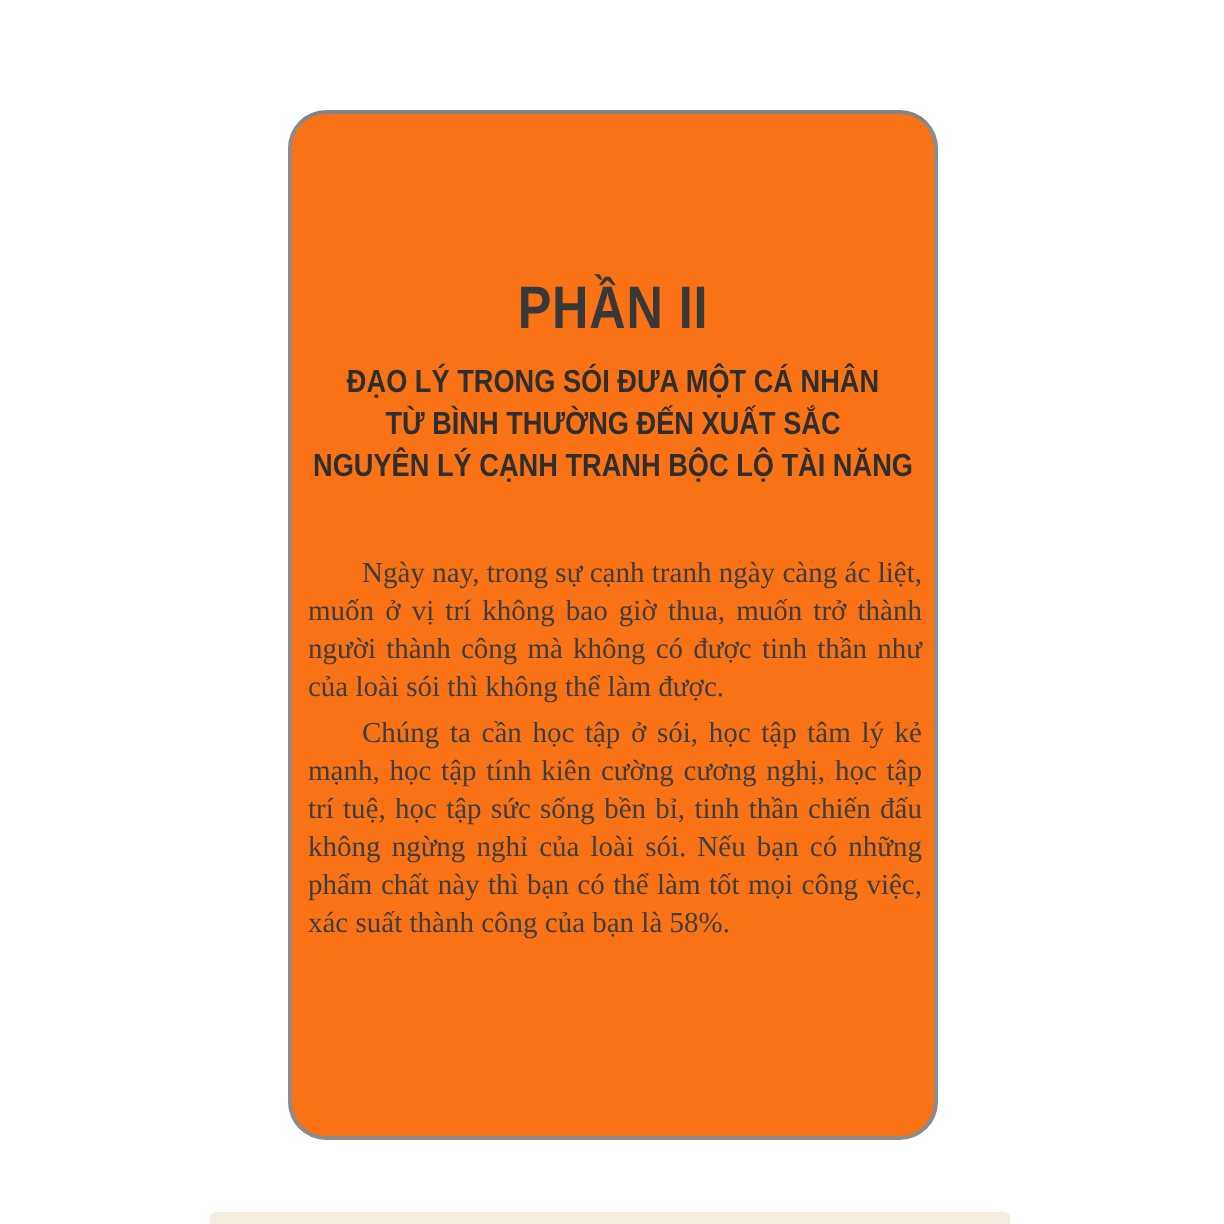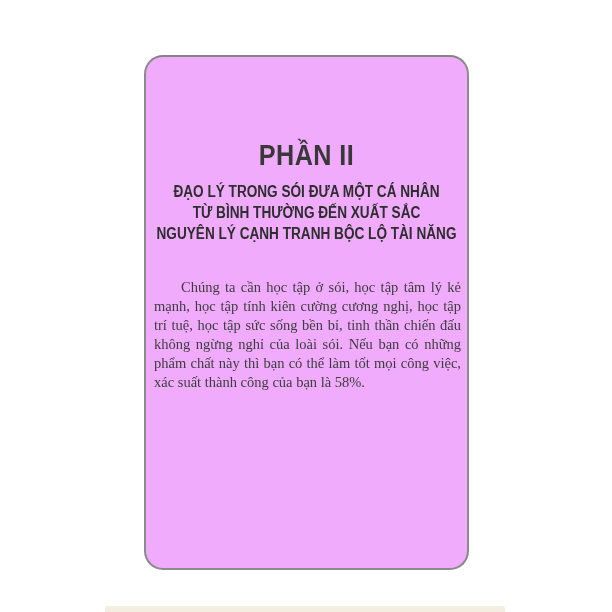--- a/index.html
+++ b/index.html
@@ -15,21 +15,21 @@
     overflow: hidden;
     font-family: "Liberation Sans", sans-serif;
   }
   .page-card {
     position: absolute;
     left: 144px;
     top: 55px;
     width: 325px;
     height: 515px;
     box-sizing: border-box;
-    background: #f0abfc;
+    background: #f97316;
     border: 2px solid #8b8b8b;
     border-top-color: #848484;
     border-radius: 19px;
   }
   .chapter-heading {
     position: absolute;
     top: 82px;
     left: 0;
     right: 0;
     margin: 0;
@@ -99,20 +99,21 @@
 
     <h1 class="chapter-heading">PHẦN II</h1>
 
     <div class="chapter-subtitle">
       <span class="subtitle-line">ĐẠO LÝ TRONG SÓI ĐƯA MỘT CÁ NHÂN</span>
       <span class="subtitle-line">TỪ BÌNH THƯỜNG ĐẾN XUẤT SẮC</span>
       <span class="subtitle-line">NGUYÊN LÝ CẠNH TRANH BỘC LỘ TÀI NĂNG</span>
     </div>
 
     <div class="body-text">
+      <p>Ngày nay, trong sự cạnh tranh ngày càng ác liệt, muốn ở vị trí không bao giờ thua, muốn trở thành người thành công mà không có được tinh thần như của loài sói thì không thể làm được.</p>
       <p>Chúng ta cần học tập ở sói, học tập tâm lý kẻ mạnh, học tập tính kiên cường cương nghị, học tập trí tuệ, học tập sức sống bền bỉ, tinh thần chiến đấu không ngừng nghỉ của loài sói. Nếu bạn có những phẩm chất này thì bạn có thể làm tốt mọi công việc, xác suất thành công của bạn là 58%.</p>
     </div>
 
   </div>
 
   <div class="bottom-partial-strip"></div>
 
 </div>
 
 </body></html>

